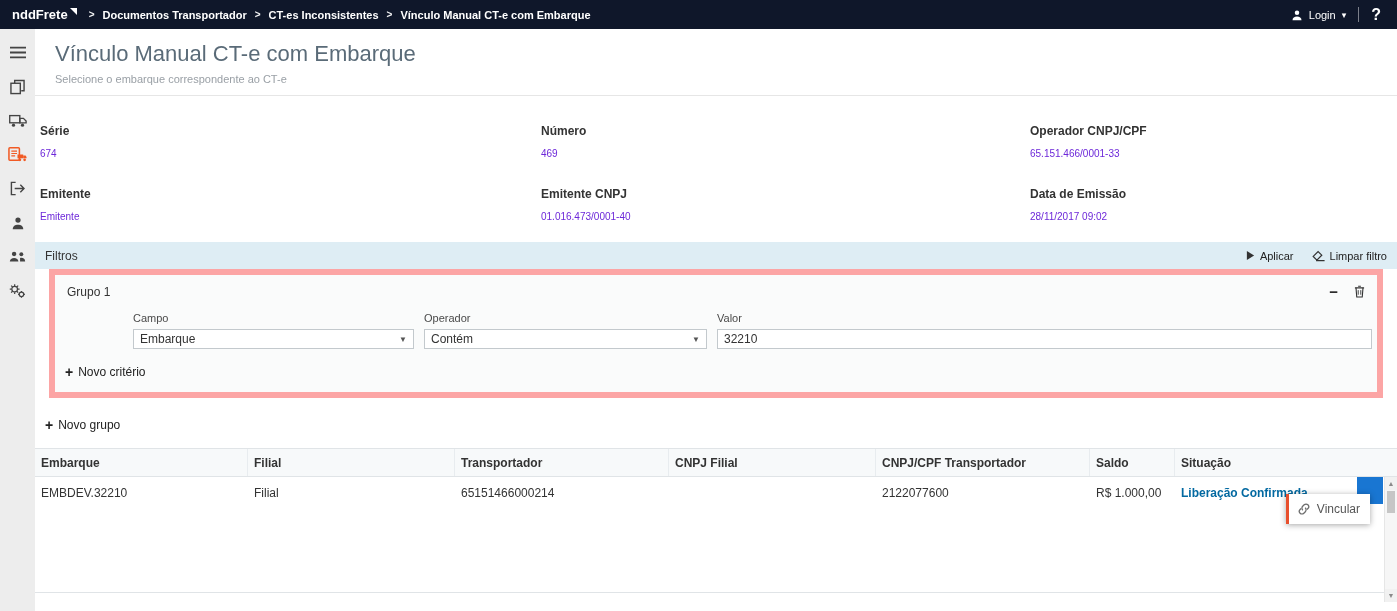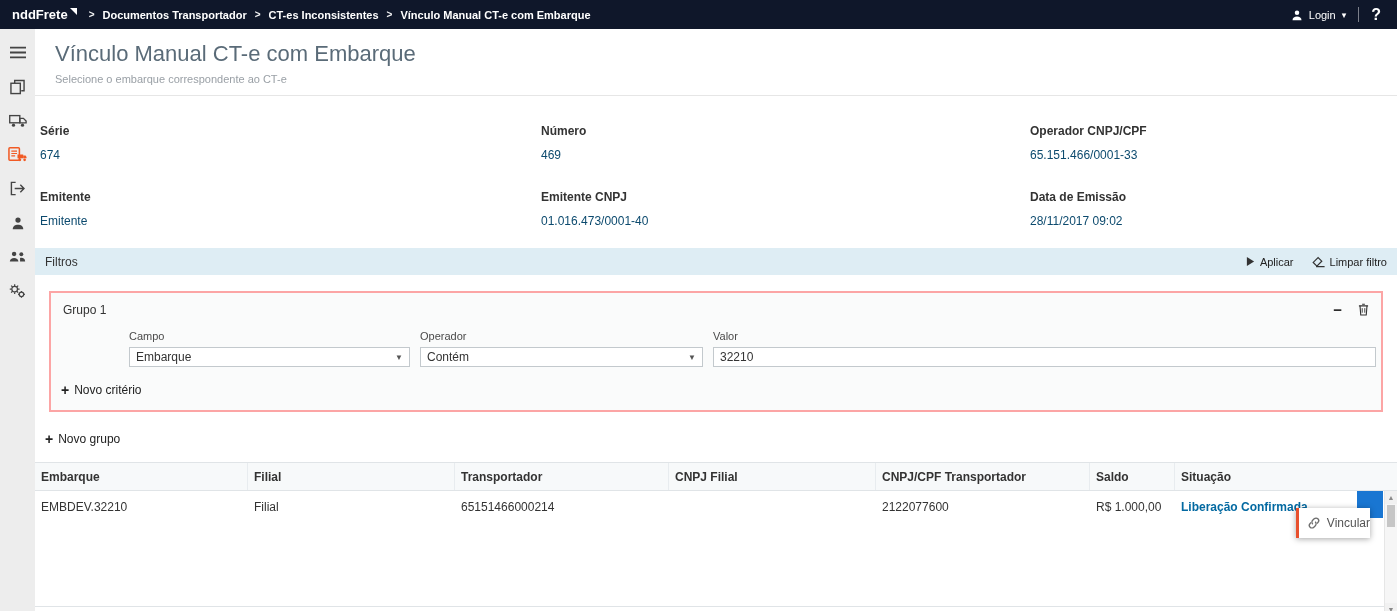--- a/index.html
+++ b/index.html
@@ -39,31 +39,31 @@
   .page-title { font-size: 22px; font-weight: normal; color: #5a6b78; }
   .page-subtitle { margin-top: 6px; font-size: 11px; color: #9aa0a6; }
   .header-divider { margin-top: 10px; border-bottom: 1px solid #e6e6e6; }
 
   
   .details {
     margin: 28px 0 0 5px;
     display: grid; grid-template-columns: 501px 489px 1fr; row-gap: 28px;
   }
   .field-label { font-size: 12px; font-weight: bold; color: #333; }
-  .field-value { margin-top: 10px; font-size: 12px; color: #0c4a6e; }
+  .field-value { margin-top: 10px; font-size: 10px; color: #6d28d9; }
 
   
   .filters-bar {
     margin-top: 20px; height: 27px; background: #deedf4;
     display: flex; align-items: center; padding: 0 10px; font-size: 12px; color: #333;
   }
   .filter-actions { margin-left: auto; display: flex; align-items: flex-end; gap: 18px; }
   .filter-btn { display: flex; align-items: center; gap: 5px; font-size: 11px; color: #222; cursor: pointer; }
 
-  .group-panel { margin: 16px 14px 0; border: 2px solid #fca5a5; background: #fafbfb; }
+  .group-panel { margin: 0 14px 0; border: 6px solid #fca5a5; background: #fafbfb; }
   .group-header { display: flex; align-items: center; padding: 9px 12px; font-size: 12px; color: #333; }
   .group-actions { margin-left: auto; display: flex; align-items: center; gap: 16px; }
   .minus-btn { font-size: 15px; font-weight: bold; color: #222; cursor: pointer; line-height: 1; }
   .icon-btn { cursor: pointer; display: flex; align-items: center; }
 
   .criteria-row { display: flex; gap: 10px; padding: 4px 5px 0 78px; }
   .crit-field { display: flex; flex-direction: column; }
   .crit-label { font-size: 11px; color: #4a4a4a; margin-bottom: 5px; }
   .select {
     height: 20px; border: 1px solid #c3c9cd; background: #fff;
@@ -106,21 +106,21 @@
 
   .blue-btn {
     position: absolute; top: 0; right: 14px; width: 26px; height: 27px;
     background: #1976d2; border: none; cursor: pointer; z-index: 1;
   }
   .vincular-popup {
     position: absolute; top: 17px; right: 27px; z-index: 3;
     min-width: 72px; height: 30px; background: #fff;
     box-shadow: 0 1px 6px rgba(0,0,0,.35);
     border-left: 3px solid #e8502d;
-    display: flex; align-items: center; gap: 6px; padding: 0 0 0 8px;
+    display: flex; align-items: center; gap: 6px; padding: 0 10px 0 8px;
     font-size: 12px; color: #555; cursor: pointer; margin-left: 44px;
   }
 
   .scrollbar {
     position: absolute; top: 0; right: 0; width: 13px; height: 125px;
     background: #f6f6f6; border-left: 1px solid #e6e6e6; z-index: 2;
     display: flex; flex-direction: column;
   }
   .scroll-btn {
     height: 13px; background: #f1f1f1; color: #8a8a8a;

